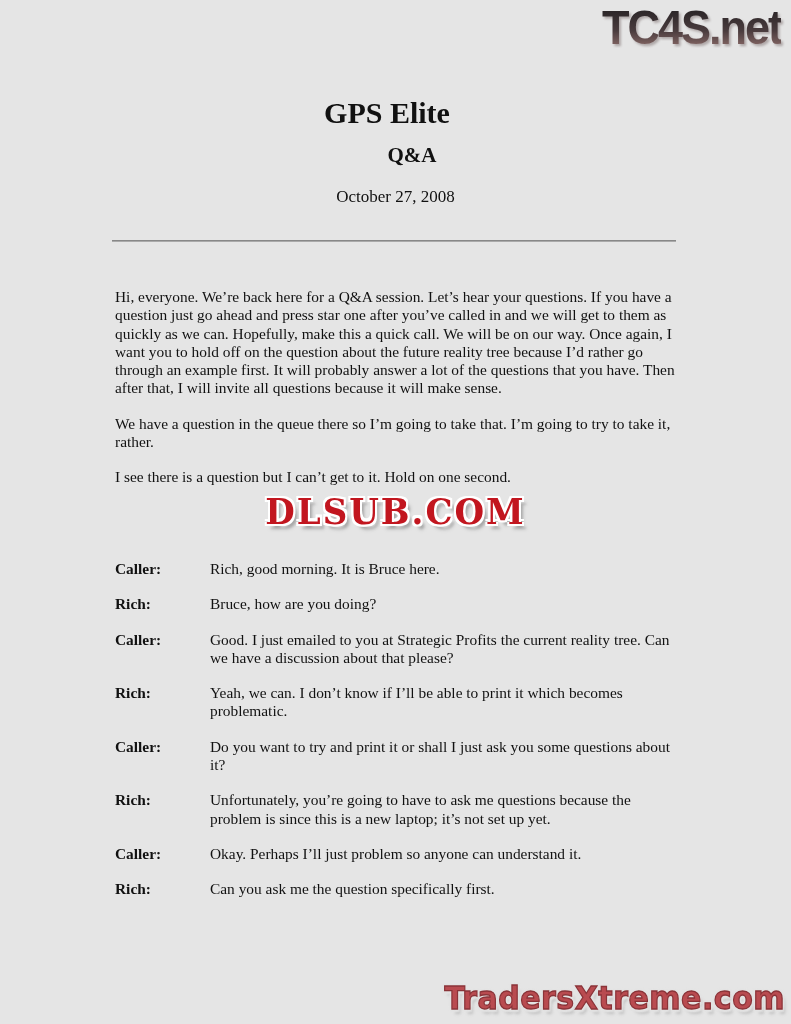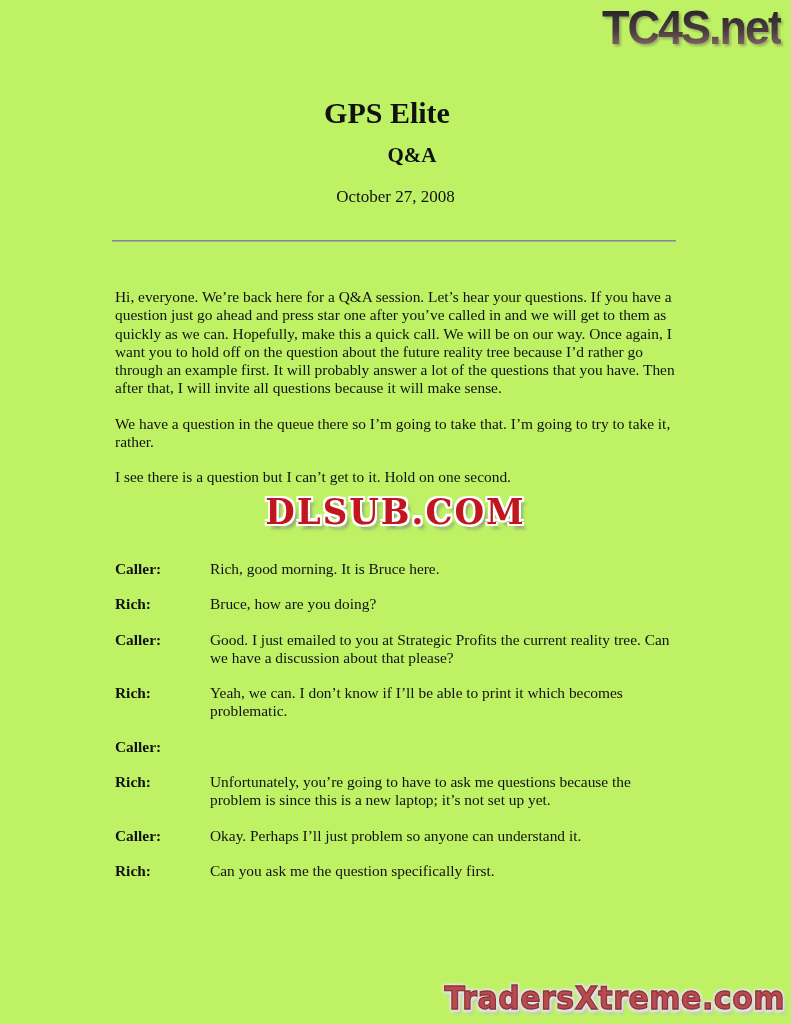--- a/index.html
+++ b/index.html
@@ -4,21 +4,21 @@
 <style>
   html, body {
     margin: 0;
     padding: 0;
     background: #ffffff;
   }
   .page {
     position: relative;
     width: 791px;
     height: 1024px;
-    background: #bef264;
+    background: #e5e5e5;
     overflow: hidden;
     font-family: "Liberation Serif", serif;
     color: var(--text-black, #111);
   }
 
   
   .logo-tc4s {
     position: absolute;
     top: 0px;
     right: 10px;
@@ -181,20 +181,21 @@
       <div class="row">
         <span class="speaker">Caller:</span>
         <span class="speech">Good. I just emailed to you at Strategic Profits the current reality tree. Can we have a discussion about that please?</span>
       </div>
       <div class="row">
         <span class="speaker">Rich:</span>
         <span class="speech">Yeah, we can. I don’t know if I’ll be able to print it which becomes problematic.</span>
       </div>
       <div class="row">
         <span class="speaker">Caller:</span>
+        <span class="speech">Do you want to try and print it or shall I just ask you some questions about it?</span>
       </div>
       <div class="row">
         <span class="speaker">Rich:</span>
         <span class="speech">Unfortunately, you’re going to have to ask me questions because the problem is since this is a new laptop; it’s not set up yet.</span>
       </div>
       <div class="row">
         <span class="speaker">Caller:</span>
         <span class="speech">Okay. Perhaps I’ll just problem so anyone can understand it.</span>
       </div>
       <div class="row">

